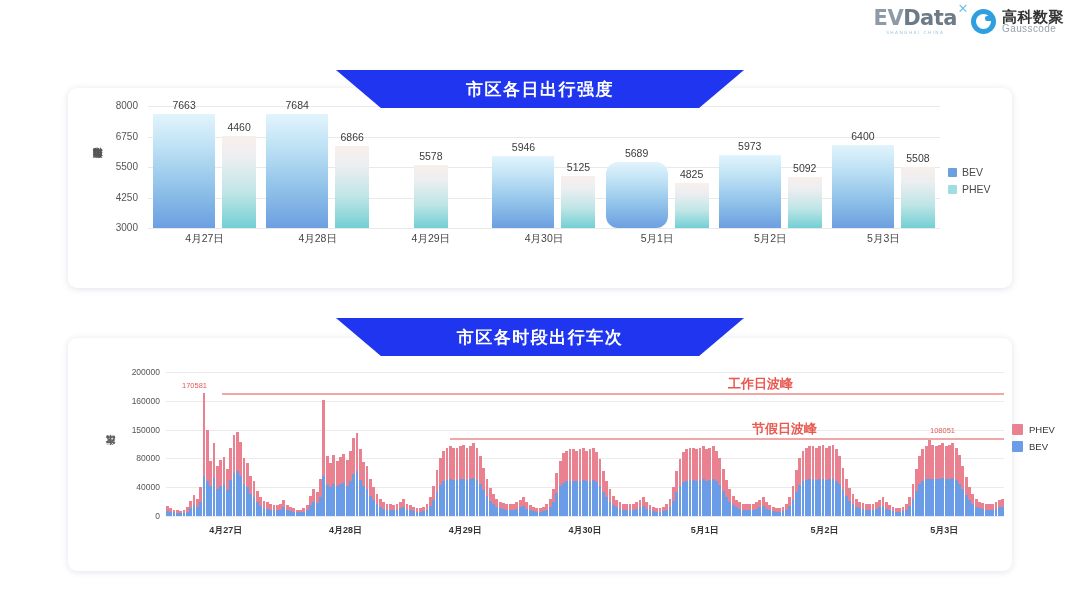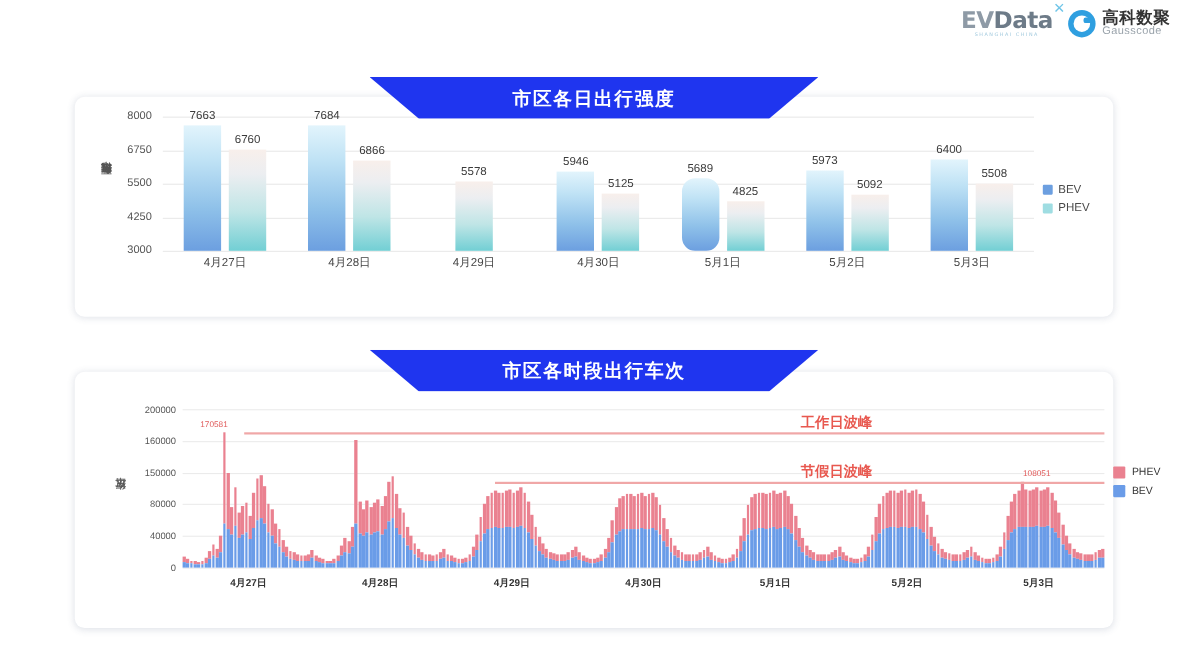--- a/index.html
+++ b/index.html
@@ -85,21 +85,21 @@
     position:absolute;left:24px;width:46px;text-align:right;
     font-size:10px;color:#555;
   }
   .c1-plot{
     position:absolute;left:80px;top:18px;width:792px;height:122px;
   }
   .c1-grid{position:absolute;left:0;right:0;height:1px;background:#e9e9e9;}
   .c1-groups{position:absolute;left:0;top:0;width:792px;height:122px;display:flex;}
   .c1-group{flex:1;position:relative;display:flex;justify-content:center;align-items:flex-end;gap:7px;}
   .c1-bar{width:34px;position:relative;}
-  .c1-bar.bev{background:linear-gradient(to bottom,#e2f4fc 0%,#bfe2f5 28%,#8fc1e9 66%,#6c9fe0 100%);}
+  .c1-bar.bev{background:linear-gradient(to bottom,#e2f4fc 0%,#bfe2f5 28%,#8fc1e9 66%,#6c9fe0 100%);padding-left:28px;}
   .c1-bar.phev{background:linear-gradient(to bottom,#f8efeb 0%,#eceef1 24%,#bfe5e6 62%,#72cfd4 100%);}
   .c1-val{
     position:absolute;left:50%;transform:translateX(-50%);top:-15px;
     font-size:10.5px;color:#3b3b3b;white-space:nowrap;
   }
   .c1-xaxis{
     position:absolute;left:80px;top:144px;width:792px;height:16px;display:flex;
   }
   .c1-xtick{flex:1;text-align:center;font-size:10.5px;color:#444;}
   .c1-legend{
@@ -176,21 +176,21 @@
           <div class="c1-grid" style="top: 61px;"></div>
           <div class="c1-grid" style="top: 30.5px;"></div>
           <div class="c1-grid" style="top: 0px;"></div>
         </div>
       <div class="c1-groups" id="c1-groups">
           <div class="c1-group">
             <div class="c1-bar bev" style="height: 113.777px;">
               <div class="c1-val">7663</div>
             </div>
             <div class="c1-bar phev" style="height: 91.744px;">
-              <div class="c1-val">6760</div>
+              <div class="c1-val">4460</div>
             </div>
           </div>
           <div class="c1-group">
             <div class="c1-bar bev" style="height: 114.29px;">
               <div class="c1-val">7684</div>
             </div>
             <div class="c1-bar phev" style="height: 82px;">
               <div class="c1-val">6866</div>
             </div>
           </div>
@@ -1283,21 +1283,21 @@
             <div class="c2-seg-b" style="height: 8.64px;"></div>
           </div>
           <div class="c2-col">
             <div class="c2-seg-p" style="height: 7.92px;"></div>
             <div class="c2-seg-b" style="height: 9.36px;"></div>
           </div>
         </div>
       <div class="c2-refline" id="c2-ref-weekday" style="top: 21.1817px; left: 56px; width: 782px;"></div>
       <div class="c2-refline" id="c2-ref-holiday" style="top: 66.2033px; left: 284px; width: 554px;"></div>
       <div class="c2-ann" id="c2-ann-weekday" style="top: 3.18168px; left: 562px;">工作日波峰</div>
-      <div class="c2-ann" id="c2-ann-holiday" style="top: 48.2033px; left: 562px;">节假日波峰</div>
+      <div class="c2-ann" id="c2-ann-holiday" style="top: 48.2033px; left: 586px;">节假日波峰</div>
       <div class="c2-peaklbl" id="c2-peak-1" style="top: 9.18168px; left: 16px;">170581</div>
       <div class="c2-peaklbl" id="c2-peak-2" style="top: 54.2033px; left: 764px;">108051</div>
     </div>
     <div class="c2-xaxis" id="c2-xaxis">
         <div class="c2-xtick">4月27日</div>
         <div class="c2-xtick">4月28日</div>
         <div class="c2-xtick">4月29日</div>
         <div class="c2-xtick">4月30日</div>
         <div class="c2-xtick">5月1日</div>
         <div class="c2-xtick">5月2日</div>

